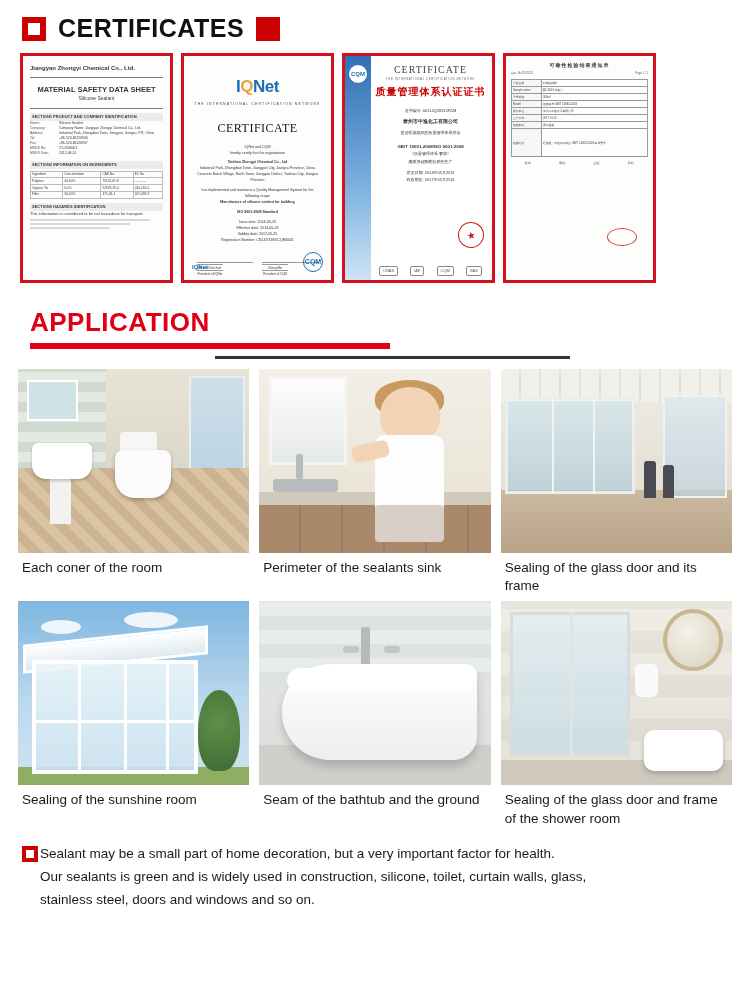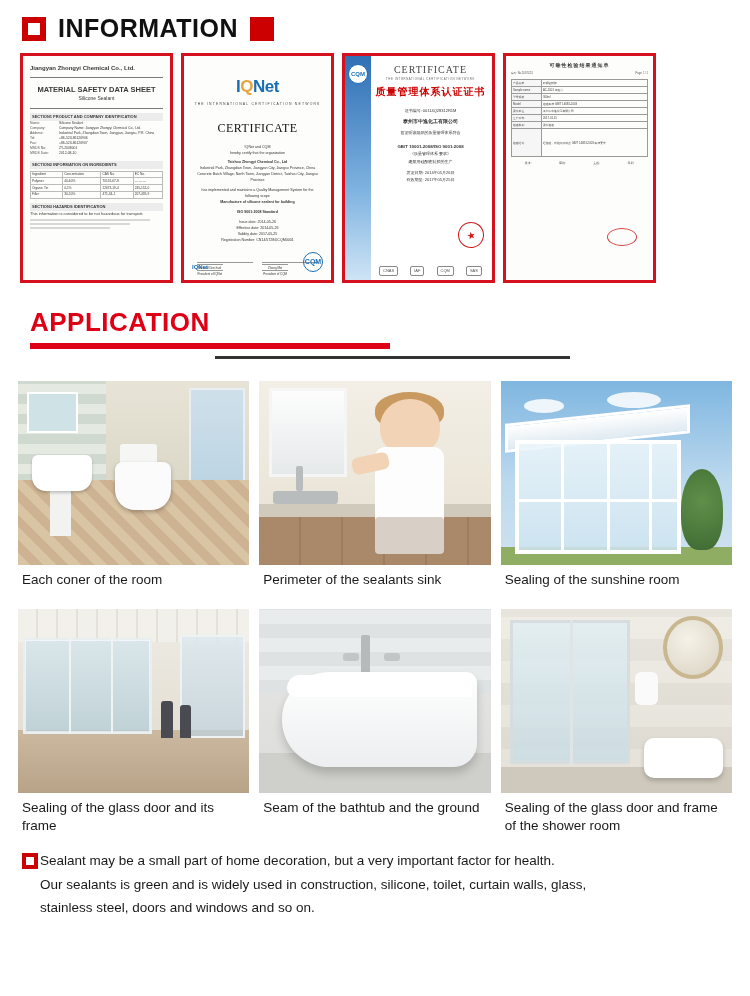--- a/index.html
+++ b/index.html
@@ -171,21 +171,21 @@
     position: absolute; left: 0; top: 0;
     width: 360px; height: 6px; background: #e00016;
   }
   .rule-dark {
     position: absolute; left: 185px; top: 13px;
     width: 355px; height: 3px; background: #333;
   }
 
   
   .app-grid {
-    margin-top: 20px;
+    margin-top: 8px;
     padding: 0 18px;
     display: grid;
     grid-template-columns: repeat(3, 1fr);
     column-gap: 10px;
     row-gap: 4px;
   }
   .cell { width: 100%; }
   .thumb {
     width: 100%; height: 184px;
     position: relative; overflow: hidden;
@@ -317,21 +317,21 @@
     color: #1a1a1a;
   }
 </style>
 </head>
 <body>
 
 <div class="page">
 
   <div class="cert-head">
     <span class="sq-marker"></span>
-    <span class="cert-title">INFORMATION</span>
+    <span class="cert-title">CERTIFICATES</span>
     <span class="sq-marker solid"></span>
   </div>
 
   <div class="cert-strip">
 
     <div class="cert-box">
       <div class="doc msds">
         <div class="head">Jiangyan Zhongyi Chemical Co., Ltd.</div>
         <div class="hr"></div>
         <div class="sub">MATERIAL SAFETY DATA SHEET</div>
@@ -562,56 +562,56 @@
           <div class="child-body"></div>
           <div class="child-arm"></div>
           <div class="pants"></div>
         </div>
       </div>
       <div class="cap">Perimeter of the sealants sink</div>
     </div>
 
     <div class="cell">
       <div class="thumb">
+        <div class="sc glass">
+          <div class="bg"></div>
+          <div class="ceiling"></div>
+          <div class="floor"></div>
+          <div class="part"></div>
+          <div class="mull" style="left:22%"></div>
+          <div class="mull" style="left:40%"></div>
+          <div class="p2"></div>
+          <div class="person" style="left:62%"></div>
+          <div class="person" style="left:70%;height:18%"></div>
+        </div>
+      </div>
+      <div class="cap">Sealing of the glass door and its frame</div>
+    </div>
+
+    <div class="cell">
+      <div class="thumb">
         <div class="sc sun">
           <div class="sky"></div>
           <div class="cloud" style="left:10%;top:10%;width:40px;height:14px"></div>
           <div class="cloud" style="left:46%;top:6%;width:54px;height:16px"></div>
           <div class="grass"></div>
           <div class="roof"></div>
           <div class="room"></div>
           <div class="bar" style="left:26%;bottom:6%;width:3px;height:62%"></div>
           <div class="bar" style="left:46%;bottom:6%;width:3px;height:62%"></div>
           <div class="bar" style="left:64%;bottom:6%;width:3px;height:62%"></div>
           <div class="bar" style="left:6%;bottom:34%;width:72%;height:3px"></div>
           <div class="tree"></div>
         </div>
       </div>
       <div class="cap">Sealing of the sunshine room</div>
     </div>
 
     <div class="cell">
       <div class="thumb">
-        <div class="sc glass">
-          <div class="bg"></div>
-          <div class="ceiling"></div>
-          <div class="floor"></div>
-          <div class="part"></div>
-          <div class="mull" style="left:22%"></div>
-          <div class="mull" style="left:40%"></div>
-          <div class="p2"></div>
-          <div class="person" style="left:62%"></div>
-          <div class="person" style="left:70%;height:18%"></div>
-        </div>
-      </div>
-      <div class="cap">Sealing of the glass door and its frame</div>
-    </div>
-
-    <div class="cell">
-      <div class="thumb">
         <div class="sc tub">
           <div class="wall"></div>
           <div class="tiles"></div>
           <div class="floor"></div>
           <div class="fauc"></div>
           <div class="handle" style="left:36%"></div>
           <div class="handle" style="left:54%"></div>
           <div class="body"></div>
           <div class="rim"></div>
         </div>

